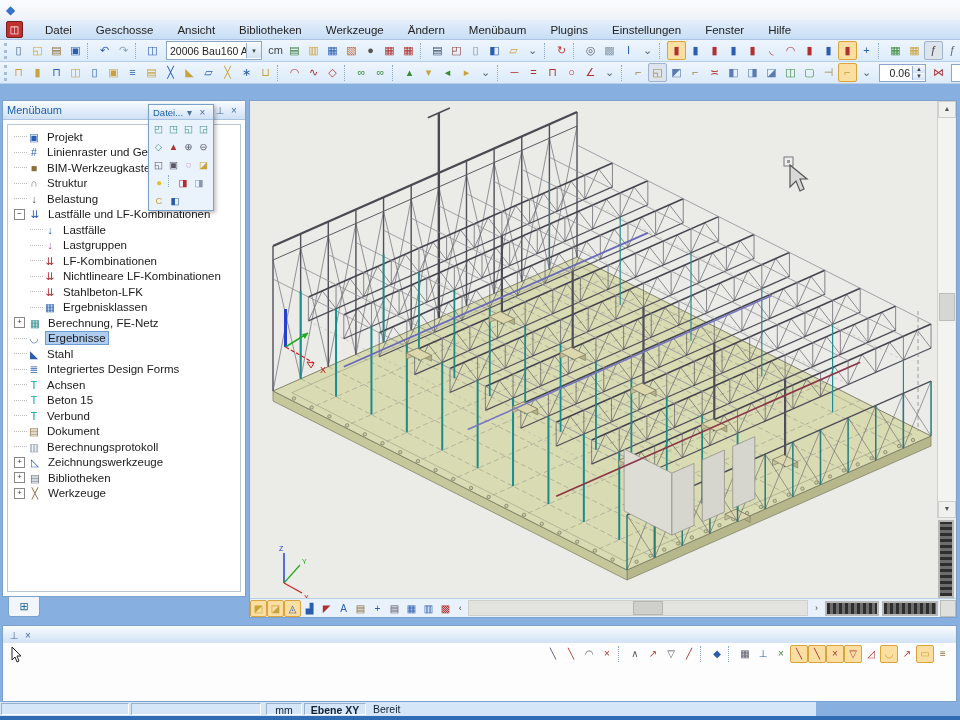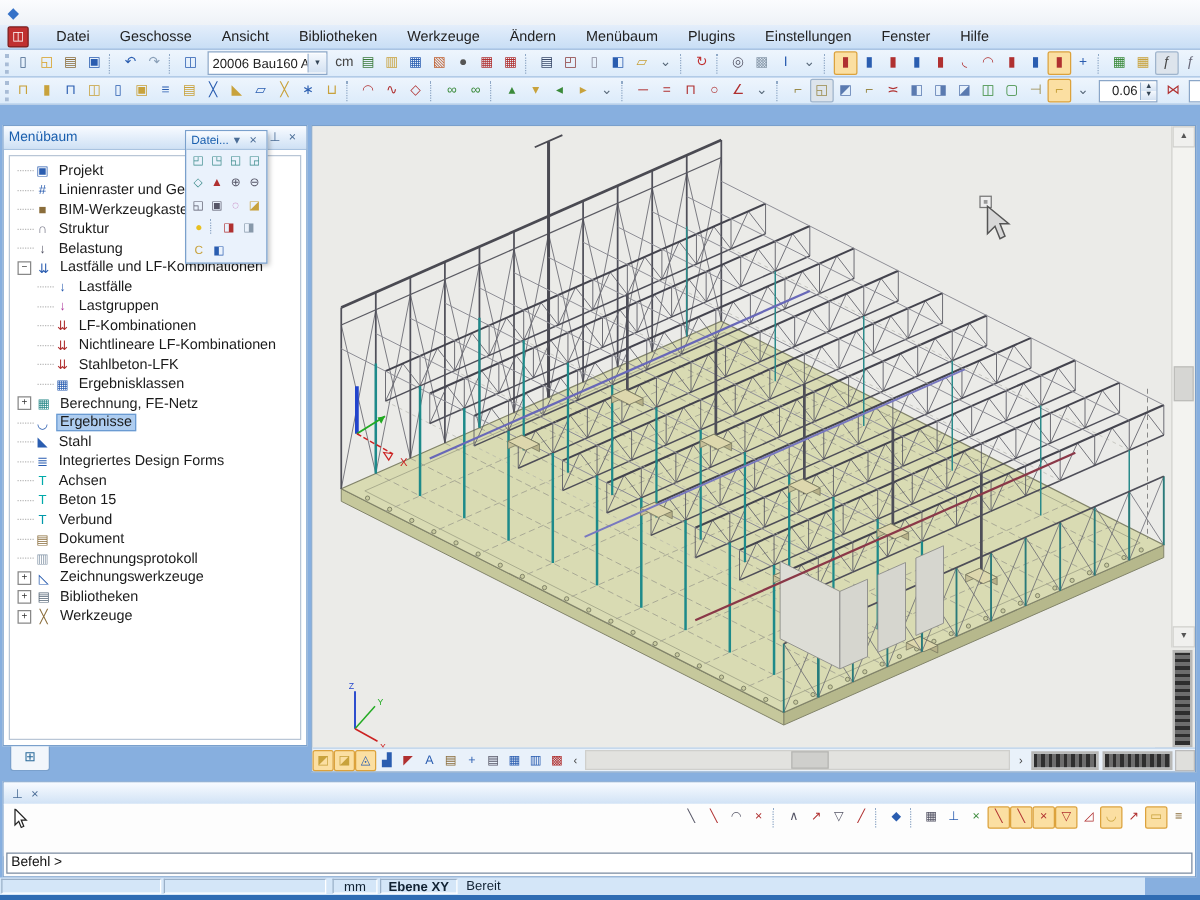--- a/index.html
+++ b/index.html
@@ -79,21 +79,21 @@
   #vb-corner{width:15px;height:15px;background:#dfdfdc;border:1px solid #bbb;margin-left:2px;}
   
   #cmdpanel{position:absolute;left:2px;top:625px;width:955px;height:77px;background:#fdfdfd;border:1px solid #7aa0cc;box-sizing:border-box;}
   #cmdbody{position:absolute;left:0;top:17px;right:0;height:42px;background:#fdfdfd;}
   #snapbar{position:absolute;right:4px;top:2px;display:flex;align-items:center;}
   #snapbar .tb-ic{width:16px;height:16px;line-height:16px;font-size:10px;}
   #cmdcursor{position:absolute;left:8px;top:4px;}
   #cmdinput{position:absolute;left:2px;bottom:2px;right:2px;height:15px;background:#fff;border:1px solid #7a8aa0;
     font-size:11px;padding:0 3px;line-height:15px;color:#111;}
   
-  #statusbar{position:absolute;left:0;top:702px;width:916px;height:14px;background:#d4e6f8;display:flex;font-size:10.5px;color:#123;}
+  #statusbar{position:absolute;left:0;top:702px;width:816px;height:14px;background:#d4e6f8;display:flex;font-size:10.5px;color:#123;}
   .scell{height:12px;margin:1px 1px 0 1px;border:1px solid;border-color:#9ab0c8 #fff #fff #9ab0c8;
     padding:0 4px;line-height:12px;box-sizing:border-box;text-align:center;}
   #bottomstrip{position:absolute;left:0;top:716px;width:960px;height:4px;background:#2f6cb3;}
 </style>
 </head>
 <body>
 
 <div id="app">
 
   <div id="titlebar">
@@ -1077,21 +1077,20 @@
           <span class="tb-ic hl" style="color: rgb(176, 48, 48);">╲</span>
           <span class="tb-ic hl" style="color: rgb(176, 48, 48);">×</span>
           <span class="tb-ic hl" style="color: rgb(176, 48, 48);">▽</span>
           <span class="tb-ic" style="color: rgb(176, 48, 48);">◿</span>
           <span class="tb-ic hl" style="color: rgb(200, 162, 60);">◡</span>
           <span class="tb-ic" style="color: rgb(176, 48, 48);">↗</span>
           <span class="tb-ic hl" style="color: rgb(200, 162, 60);">▭</span>
           <span class="tb-ic" style="color: rgb(138, 109, 59);">≡</span>
         </div>
     </div>
-    <div id="cmdinput">Befehl &gt;</div>
   </div>
 
   <div id="statusbar">
     <span class="scell" style="width:128px;"></span>
     <span class="scell" style="width:130px;"></span>
     <span class="scell" style="width:36px;margin-left:4px;">mm</span>
     <span class="scell" style="width:62px;font-weight:bold;">Ebene XY</span>
     <span style="padding:1px 6px;text-align:center;">Bereit</span>
   </div>
   <div id="bottomstrip"></div>

